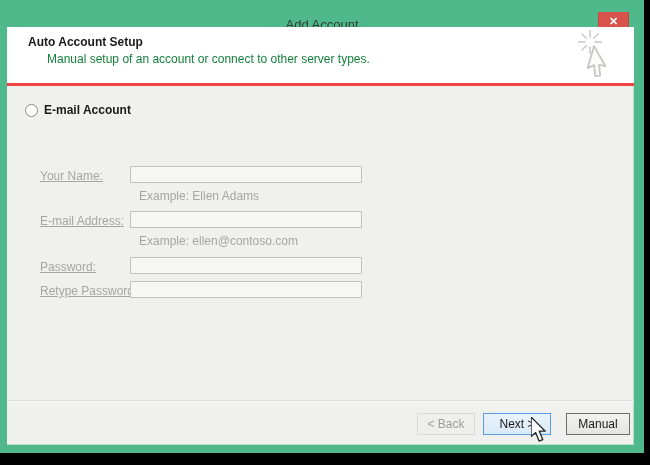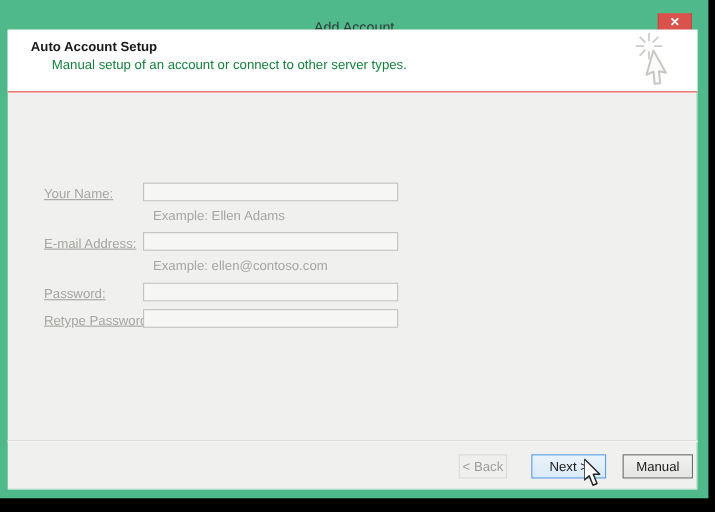--- a/index.html
+++ b/index.html
@@ -35,21 +35,21 @@
   }
   .inner {
     position:absolute; left:7px; top:27px;
     width:627px; height:418px;
     background:#F0F0EE;
     box-shadow: inset -1px -1px 0 #b9e0cd;
   }
   .header {
     position:absolute; left:0; top:0; right:0;
     height:56px; background:#ffffff;
-    border-bottom:1px solid #ef4444;
+    border-bottom:3px solid #ef4444;
   }
   .header-title {
     position:absolute; left:21px; top:8px;
     font-size:12px; font-weight:bold; color:#1a1a1a;
   }
   .header-sub {
     position:absolute; left:40px; top:25px;
     font-size:12px; color:#15803d;
   }
   .wizard-icon { position:absolute; right:16px; top:1px; }
@@ -81,21 +81,21 @@
   .divider {
     position:absolute; left:0; right:0; top:373px; height:1px;
     background:#DCDCDA; border-bottom:1px solid #FAFAF8;
   }
   .btn {
     position:absolute; top:386px; height:22px;
     font-size:12px; text-align:center; line-height:20px;
     box-sizing:border-box; cursor:default;
   }
   .btn-back {
-    left:410px; width:44px;
+    left:410px; width:58px;
     background:#EFEFED; border:1px solid #DADAD8; color:#9D9D9B;
   }
   .btn-next {
     left:476px; width:68px;
     background:linear-gradient(#EAF3FB,#D9EAF7);
     border:1px solid #569DE5; color:#1a1a1a;
   }
   .btn-cancel {
     left:559px; width:64px;
     background:linear-gradient(#F2F2F0,#E4E4E2);
@@ -130,20 +130,24 @@
             <line x1="9.5" y1="14" x2="2" y2="14"></line>
             <line x1="10.8" y1="10.8" x2="5.5" y2="5.5"></line>
           </g>
           <g transform="translate(18,18) rotate(16)">
             <path d="M0,0 L0,23 L5.4,18.4 L9.4,28.7 L14.1,26.8 L10.1,16.7 L16.5,16.2 Z" fill="#FBFBF9" stroke="#C6C6C4" stroke-width="1.8" stroke-linejoin="round"></path>
           </g>
         </svg>
       </div>
     </div>
 
+    <div class="radio-row" style="left:18px; top:76px;">
+      <span class="radio"></span>
+      <span class="radio-label">E-mail Account</span>
+    </div>
 
     <div class="field-label" style="top:142px;">Your Name:</div>
     <input class="text-input" style="top: 139px;" disabled="" value="">
     <div class="hint" style="top:162px;">Example: Ellen Adams</div>
 
     <div class="field-label" style="top:187px;">E-mail Address:</div>
     <input class="text-input" style="top: 184px;" disabled="" value="">
     <div class="hint" style="top:207px;">Example: ellen@contoso.com</div>
 
     <div class="field-label" style="top:233px;">Password:</div>

